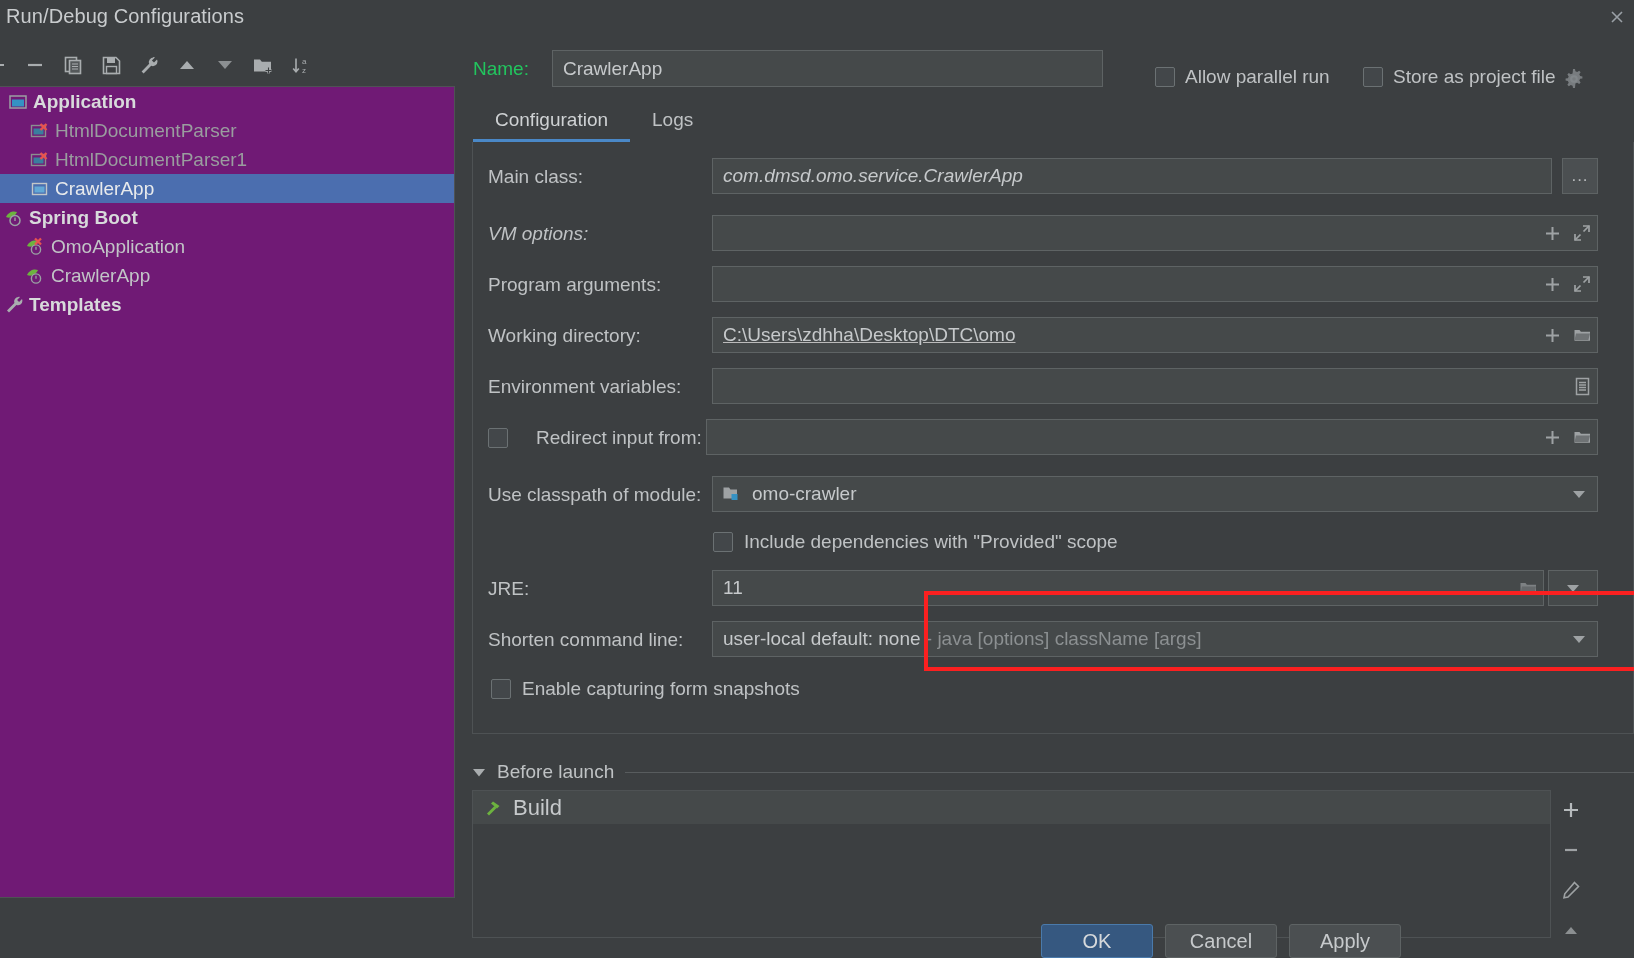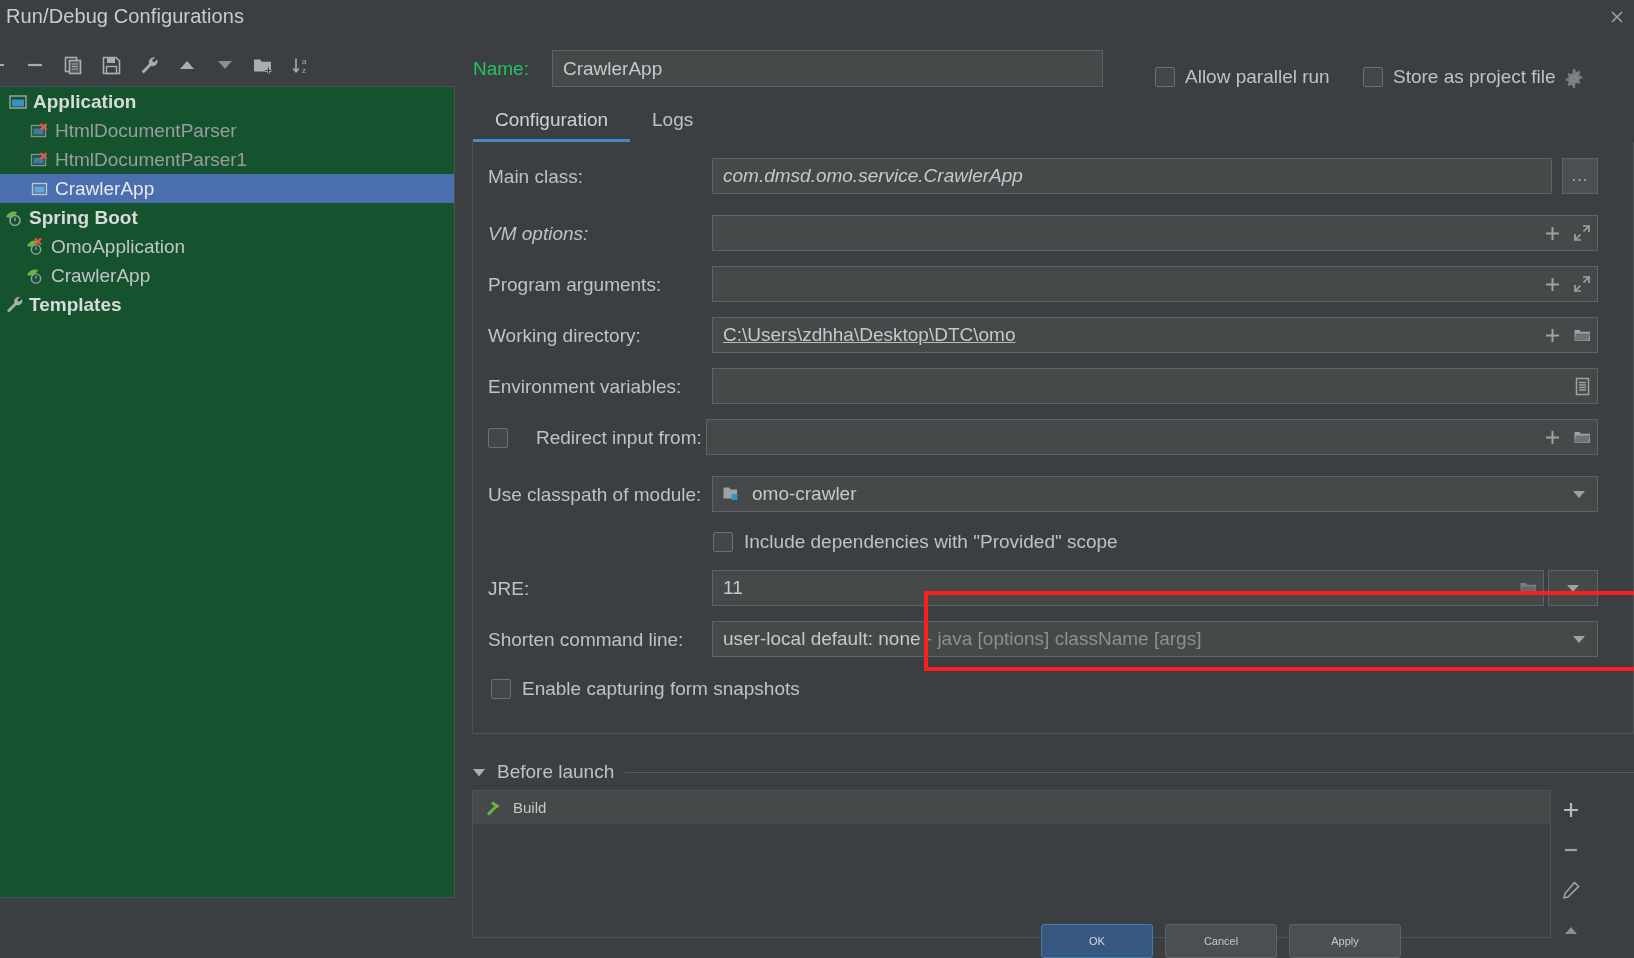--- a/index.html
+++ b/index.html
@@ -36,21 +36,21 @@
   .tb-btn {
     width: 38px; height: 38px;
     display: flex; align-items: center; justify-content: center;
     cursor: pointer;
   }
   .tb-btn svg { display: block; }
 
   
   #tree-panel {
     position: absolute; left: 0px; top: 86px; width: 455px; height: 812px;
-    background: #14532d;
+    background: #701a75;
     border: 1px solid #4e5254; border-left: none;
   }
   .tree-row {
     height: 29px; display: flex; align-items: center;
     padding-left: 8px; cursor: pointer; white-space: nowrap;
   }
   .tree-row.child { padding-left: 30px; }
   .tree-row.selected { background: #4b6eaf; }
   .tree-label { font-size: 19px; color: #c2c5c7; margin-left: 5px; }
   .tree-row.group .tree-label { font-weight: bold; color: #d8dadb; }
@@ -157,38 +157,38 @@
   #bl-title { font-size: 19px; color: #bfc2c4; white-space: nowrap; }
   #bl-rule { flex: 1 1 auto; height: 1px; background: #585c5e; }
   #bl-list {
     position: absolute; left: 17px; top: 750px; width: 1079px; height: 148px;
     background: #3c3f41; border: 1px solid #4e5254;
   }
   #bl-row {
     height: 33px; display: flex; align-items: center; gap: 10px;
     padding-left: 10px; background: #45494a; cursor: pointer;
   }
-  #bl-row .lbl { font-size: 15px; color: #c6c9cb; }
+  #bl-row .lbl { font-size: 22px; color: #c6c9cb; }
   #bl-toolbar {
     position: absolute; left: 1096px; top: 750px; width: 40px; height: 160px;
     display: flex; flex-direction: column; align-items: center;
   }
   .blt-btn {
     width: 40px; height: 40px; display: flex; align-items: center;
     justify-content: center; cursor: pointer;
   }
 
   
   #bottom-bar {
     position: absolute; left: 0; bottom: -6px; width: 1179px; height: 40px;
   }
   .dlg-btn {
     position: absolute; top: 0; height: 34px; border-radius: 3px;
     display: flex; align-items: center; justify-content: center;
-    font-size: 11px; cursor: pointer;
+    font-size: 20px; cursor: pointer;
   }
   #btn-ok { left: 586px; width: 112px; background: #365880; border: 1px solid #4a7aab; color: #d6d9db; }
   #btn-cancel { left: 710px; width: 112px; background: #4b4f51; border: 1px solid #5e6364; color: #c6c9cb; }
   #btn-apply { left: 834px; width: 112px; background: #4b4f51; border: 1px solid #5e6364; color: #c6c9cb; }
 </style>
 </head>
 <body>
 
 <div id="titlebar">
   <div id="dialog-title">Run/Debug Configurations</div>

